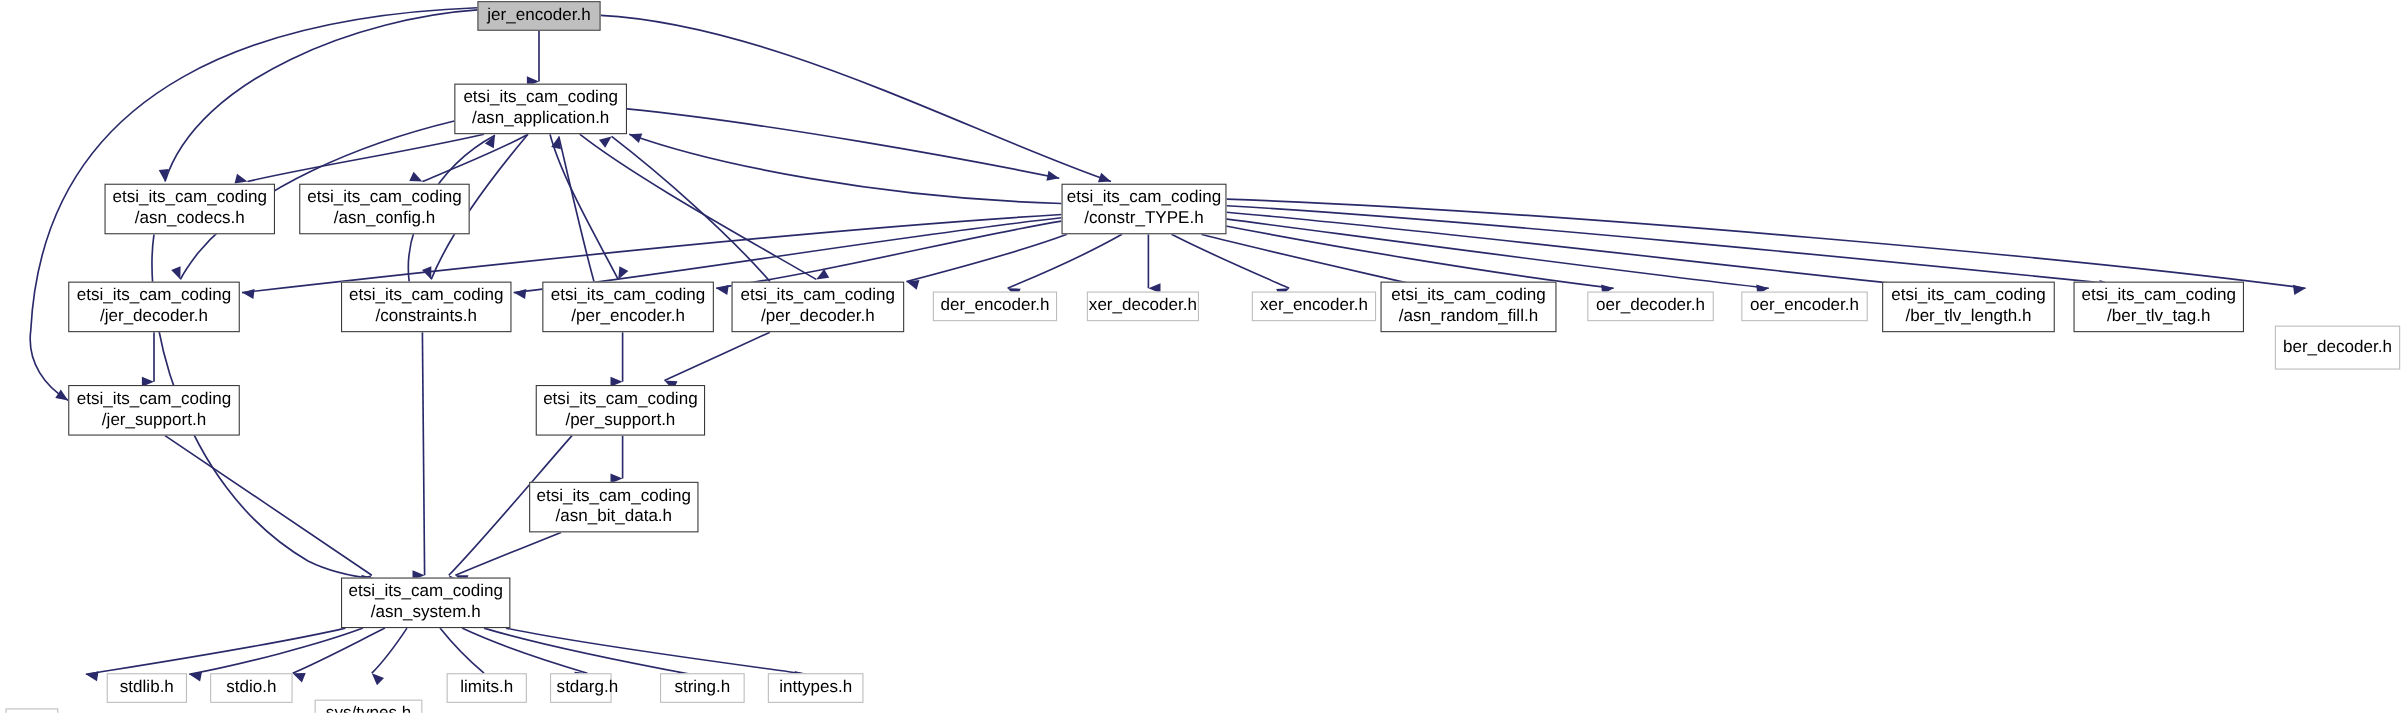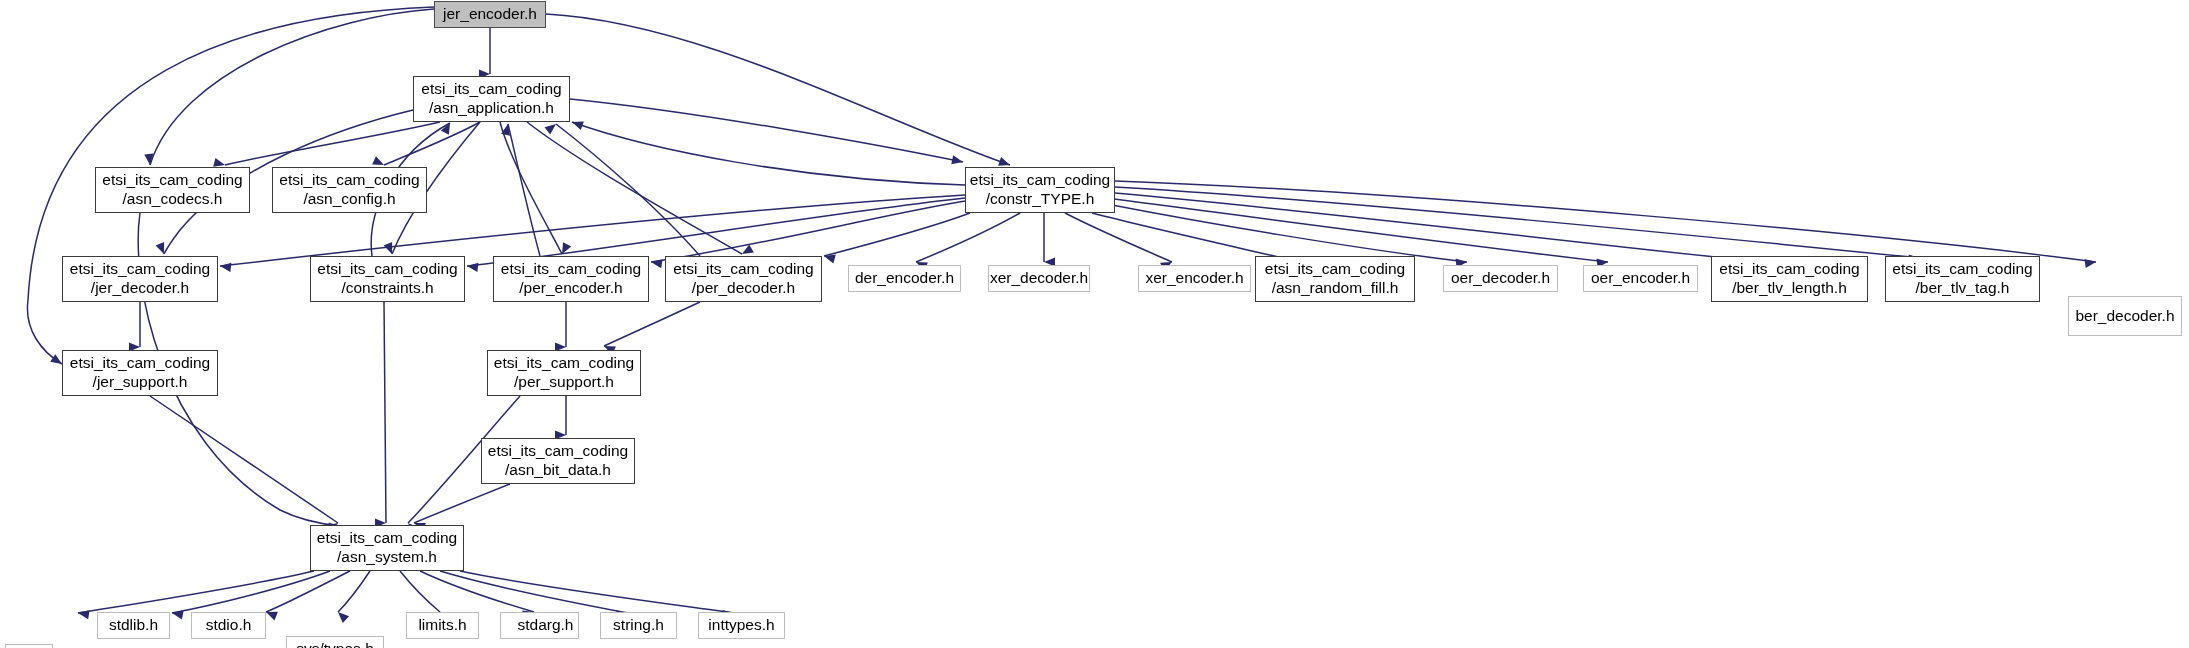--- a/index.html
+++ b/index.html
@@ -186,17 +186,17 @@
 /per_support.h</div>
       <div class="node strong" style="left: 481px; top: 438px; width: 154px; height: 46px;">etsi_its_cam_coding
 /asn_bit_data.h</div>
       <div class="node strong" style="left: 310px; top: 525px; width: 154px; height: 46px;">etsi_its_cam_coding
 /asn_system.h</div>
       <div class="node" style="left: 5px; top: 612px; width: 48px; height: 27px; margin-top: 32px;">stdio.h</div>
       <div class="node" style="left: 97px; top: 612px; width: 73px; height: 27px;">stdlib.h</div>
       <div class="node" style="left: 191px; top: 612px; width: 75px; height: 27px;">stdio.h</div>
       <div class="node" style="left: 286px; top: 612px; width: 98px; height: 27px; margin-top: 24px;">sys/types.h</div>
       <div class="node" style="left: 406px; top: 612px; width: 73px; height: 27px;">limits.h</div>
-      <div class="node" style="left: 500px; top: 612px; width: 79px; height: 27px; padding-left: 12px;">stdarg.h</div>
+      <div class="node" style="left: 500px; top: 612px; width: 56px; height: 27px; padding-left: 12px;">stdarg.h</div>
       <div class="node" style="left: 600px; top: 612px; width: 77px; height: 27px;">string.h</div>
       <div class="node" style="left: 698px; top: 612px; width: 87px; height: 27px;">inttypes.h</div>
     </div>
 </div>
 
 </body></html>

